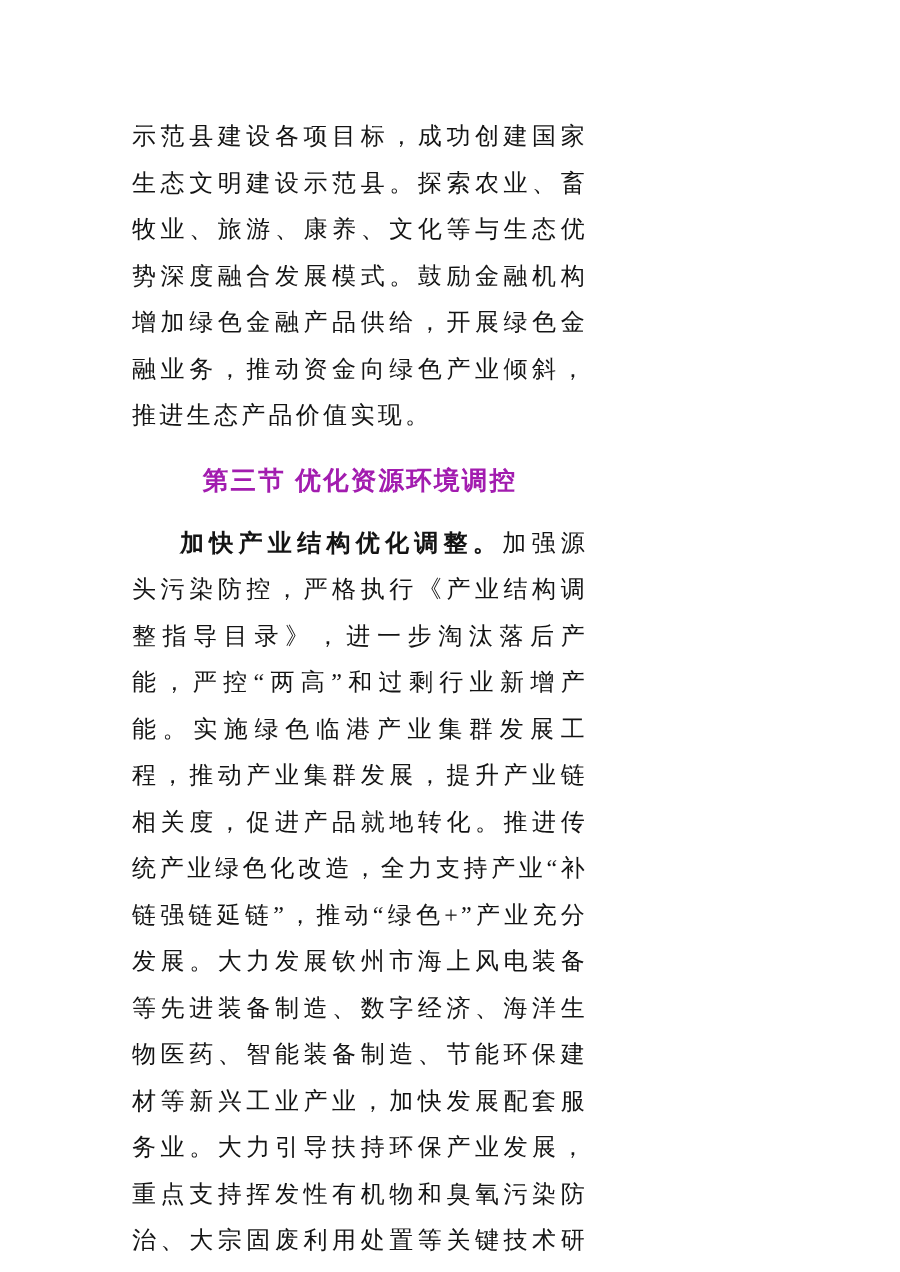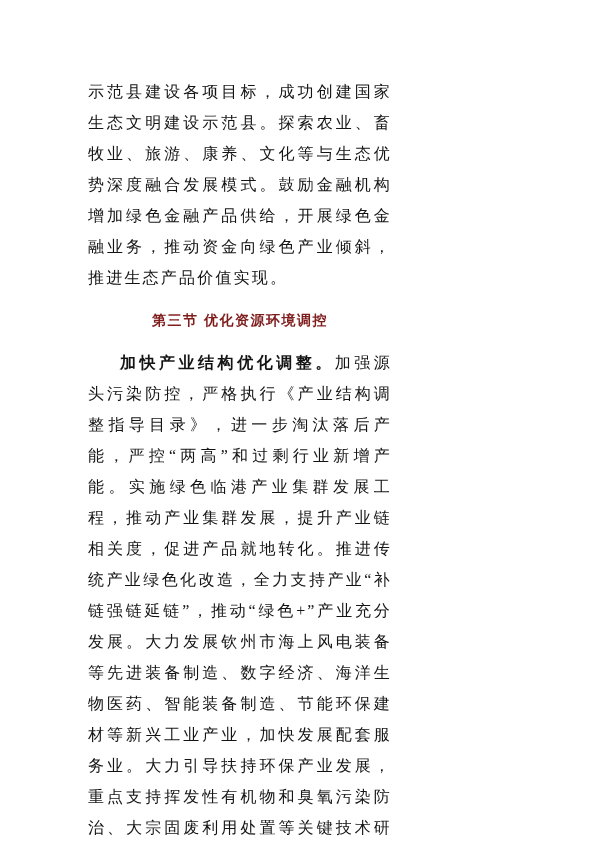--- a/index.html
+++ b/index.html
@@ -27,27 +27,27 @@
     letter-spacing: 2.2px;
     text-align: justify;
     text-justify: inter-ideograph;
     word-break: break-all;
   }
   .indent-first {
     text-indent: 2em;
   }
   .section-heading {
     margin: 12px 0 11px 0;
-    font-size: 14px;
+    font-size: 17px;
     line-height: 31px;
     font-weight: 700;
     letter-spacing: 1.5px;
     text-align: center;
     font-family: "Liberation Sans", "DejaVu Sans", sans-serif;
-    color: #7f1d1d;
+    color: #a21caf;
   }
   .lead-bold {
     font-weight: 700;
     font-family: "Liberation Sans", "DejaVu Sans", sans-serif;
   }
   .page-number {
     position: absolute;
     left: 0;
     right: 0;
     bottom: 60px;

